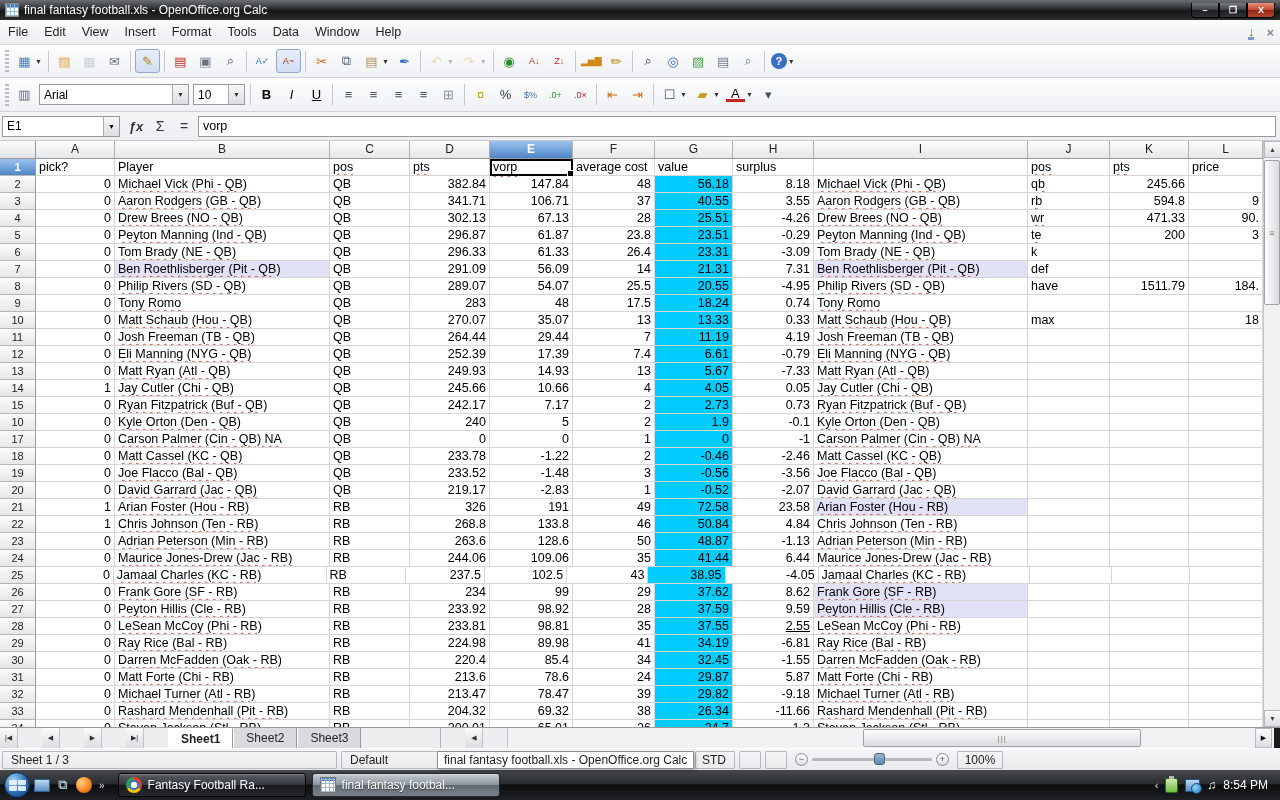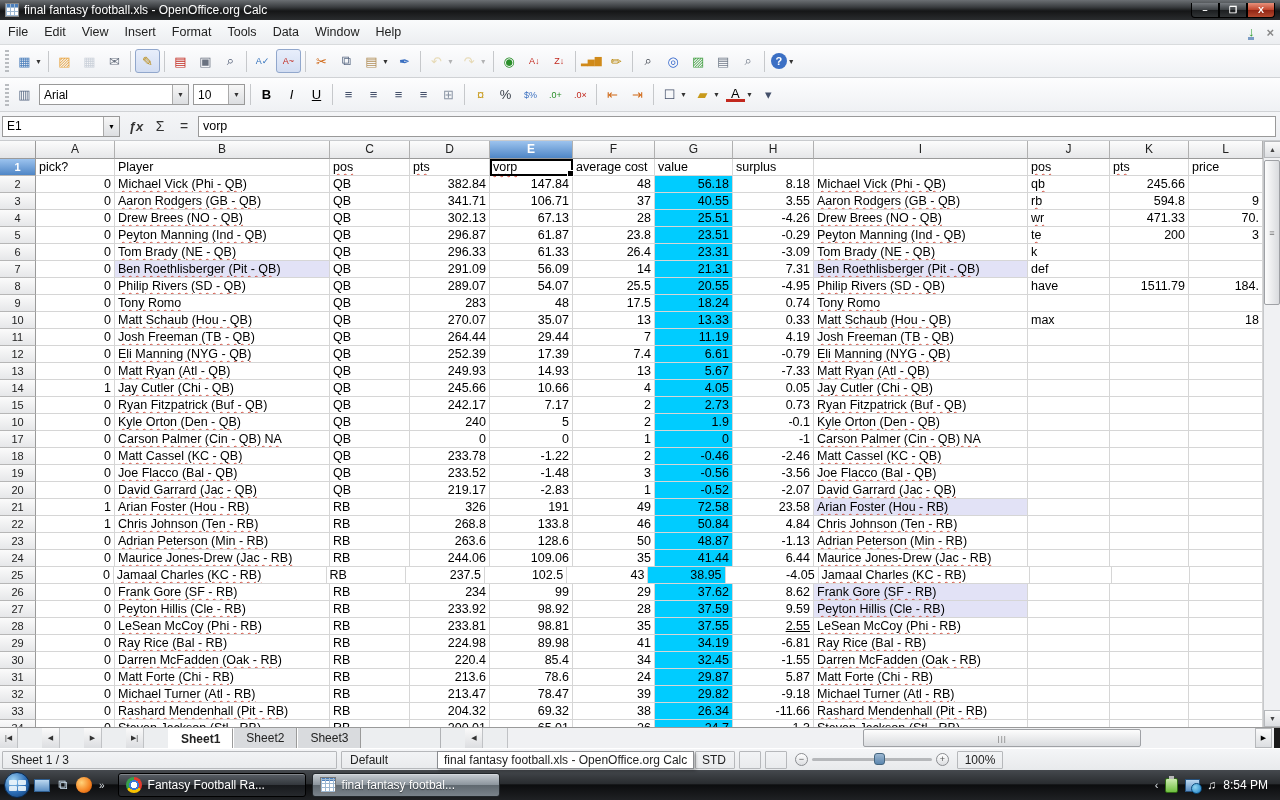--- a/index.html
+++ b/index.html
@@ -438,21 +438,21 @@
           <div class="cell" style="width: 215px;"><span class="wavy">Drew Brees (NO - QB)</span></div>
           <div class="cell" style="width: 80px;"><span>QB</span></div>
           <div class="cell num" style="width: 80px;"><span>302.13</span></div>
           <div class="cell num" style="width: 83px;"><span>67.13</span></div>
           <div class="cell num" style="width: 82px;"><span>28</span></div>
           <div class="cell num cyan" style="width: 78px;"><span>25.51</span></div>
           <div class="cell num" style="width: 81px;"><span>-4.26</span></div>
           <div class="cell" style="width: 214px;"><span class="wavy">Drew Brees (NO - QB)</span></div>
           <div class="cell" style="width: 82px;"><span class="wavy">wr</span></div>
           <div class="cell num" style="width: 79px;"><span>471.33</span></div>
-          <div class="cell num" style="width: 74px;"><span>70.</span></div>
+          <div class="cell num" style="width: 74px;"><span>90.</span></div>
         </div>
         <div class="grow">
           <div class="rowhdr">5</div>
           <div class="cell num" style="width: 79px;"><span>0</span></div>
           <div class="cell" style="width: 215px;"><span class="wavy">Peyton Manning (Ind - QB)</span></div>
           <div class="cell" style="width: 80px;"><span>QB</span></div>
           <div class="cell num" style="width: 80px;"><span>296.87</span></div>
           <div class="cell num" style="width: 83px;"><span>61.87</span></div>
           <div class="cell num" style="width: 82px;"><span>23.8</span></div>
           <div class="cell num cyan" style="width: 78px;"><span>23.51</span></div>

